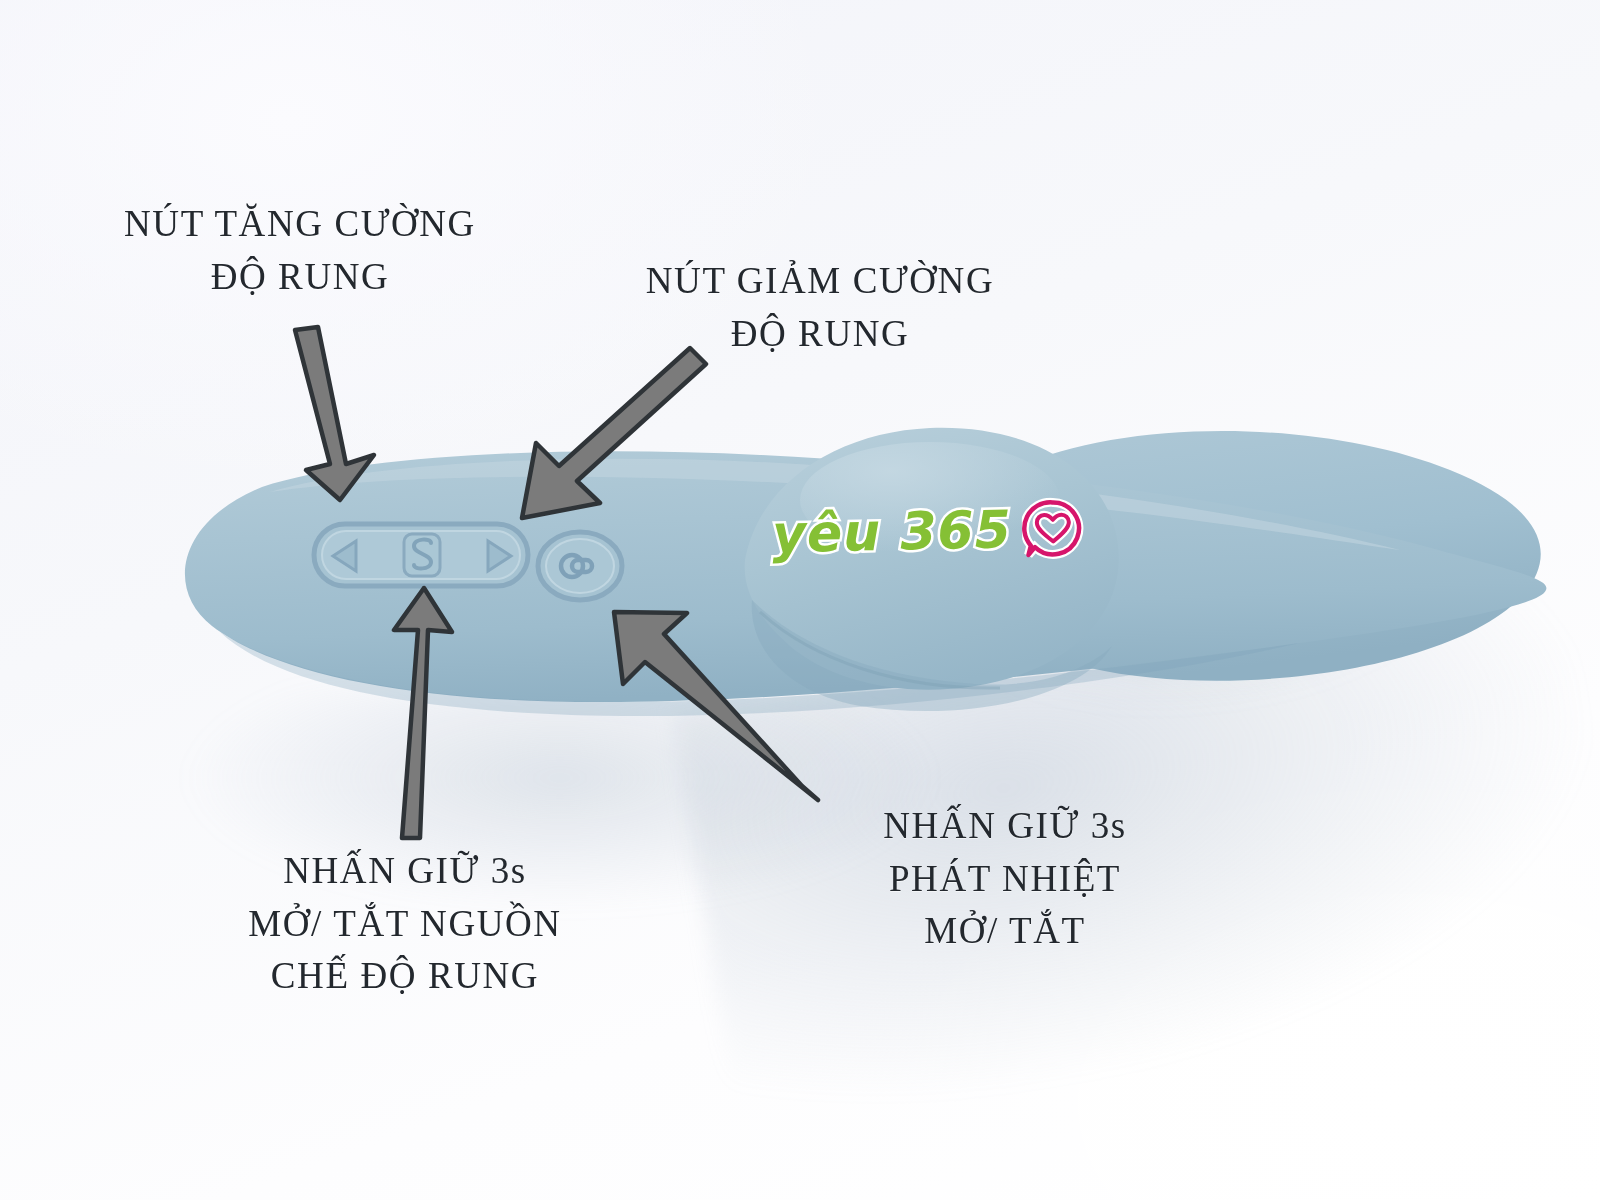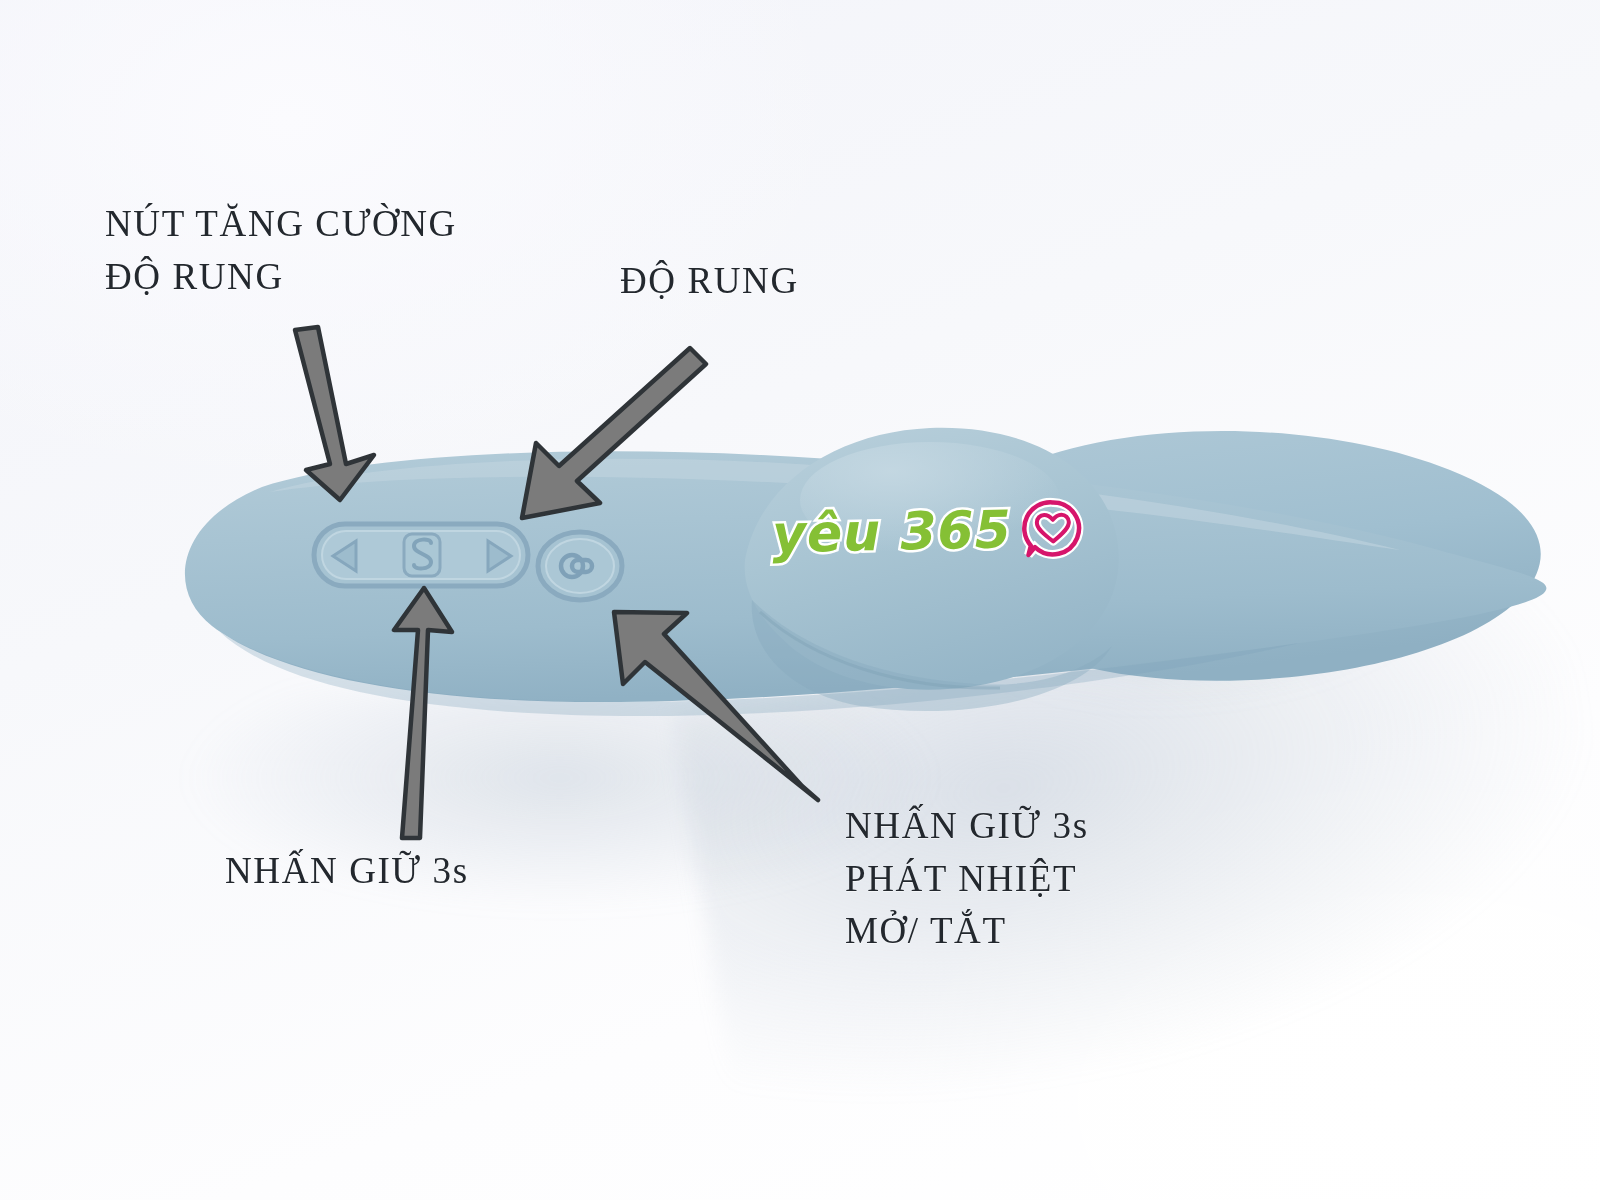--- a/index.html
+++ b/index.html
@@ -58,20 +58,21 @@
   .wm-badge{position:relative;width:62px;height:62px;flex:0 0 62px;}
 
   
   .label{
     position:absolute;
     color:#23282e;
     font-family:"Liberation Serif","DejaVu Serif",serif;
     font-size:37px;
     line-height:1.42;
     letter-spacing:1.6px;
+    text-align:center;
     white-space:nowrap;
     text-shadow:0 1px 0 rgba(255,255,255,0.55);
   }
   .label div{display:block;}
   #label-increase{left:105px;top:198px;width:390px;}
   #label-decrease{left:620px;top:255px;width:400px;}
   #label-power{left:225px;top:845px;width:360px;}
   #label-heat{left:845px;top:800px;width:320px;}
 
   
@@ -226,25 +227,28 @@
       </g>
     </svg>
   </div>
 
   <div class="label" id="label-increase">
     <div>NÚT TĂNG CƯỜNG</div>
     <div>ĐỘ RUNG</div>
   </div>
 
   <div class="label" id="label-decrease">
+    <div>NÚT GIẢM CƯỜNG</div>
     <div>ĐỘ RUNG</div>
   </div>
 
   <div class="label" id="label-power">
     <div>NHẤN GIỮ 3s</div>
+    <div>MỞ/ TẮT NGUỒN</div>
+    <div>CHẾ ĐỘ RUNG</div>
   </div>
 
   <div class="label" id="label-heat">
     <div>NHẤN GIỮ 3s</div>
     <div>PHÁT NHIỆT</div>
     <div>MỞ/ TẮT</div>
   </div>
 
 </div>
 

